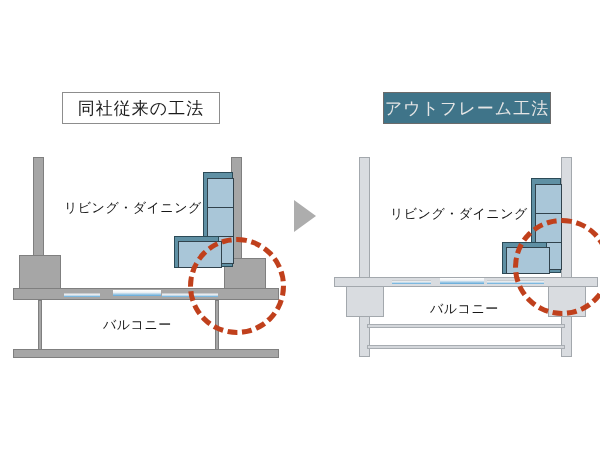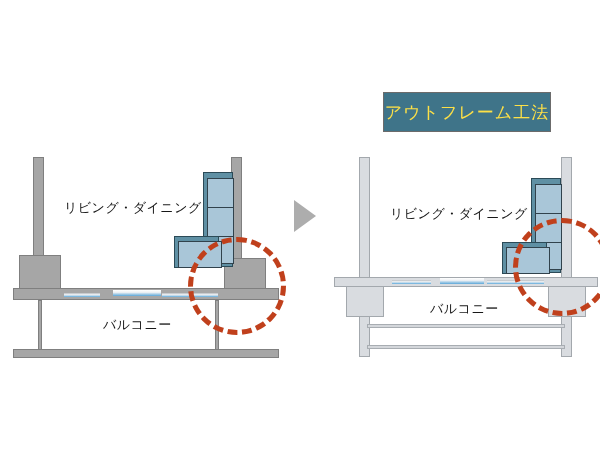--- a/index.html
+++ b/index.html
@@ -38,24 +38,24 @@
     height: 32px;
     border: 1px solid #8d8d8d;
     background: #ffffff;
     color: #1a1a1a;
     font-size: 17px;
   }
   #title-right {
     left: 383px;
     top: 92px;
     width: 168px;
-    height: 40px;
+    height: 32px;
     border: 1px solid #6b6b6b;
     background: #3f7489;
-    color: #fde047;
+    color: #e5e5e5;
     font-size: 17px;
   }
 
   
   #arrow {
     position: absolute;
     left: 294px;
     top: 200px;
     width: 0;
     height: 0;
@@ -111,20 +111,21 @@
     border: 5px dashed #c0401c;
     box-sizing: border-box;
     background: transparent;
   }
 </style>
 </head>
 <body>
 
 <div id="root">
 
+  <div class="title-box" id="title-left">同社従来の工法</div>
 
   <div class="title-box" id="title-right">アウトフレーム工法</div>
 
   <div id="arrow"></div>
 
   <div class="diagram">
 
     <div class="shape g-fill" style="left:33px; top:157px; width:11px; height:125px;"></div>
 
     <div class="shape g-fill" style="left:19px; top:255px; width:42px; height:45px;"></div>

